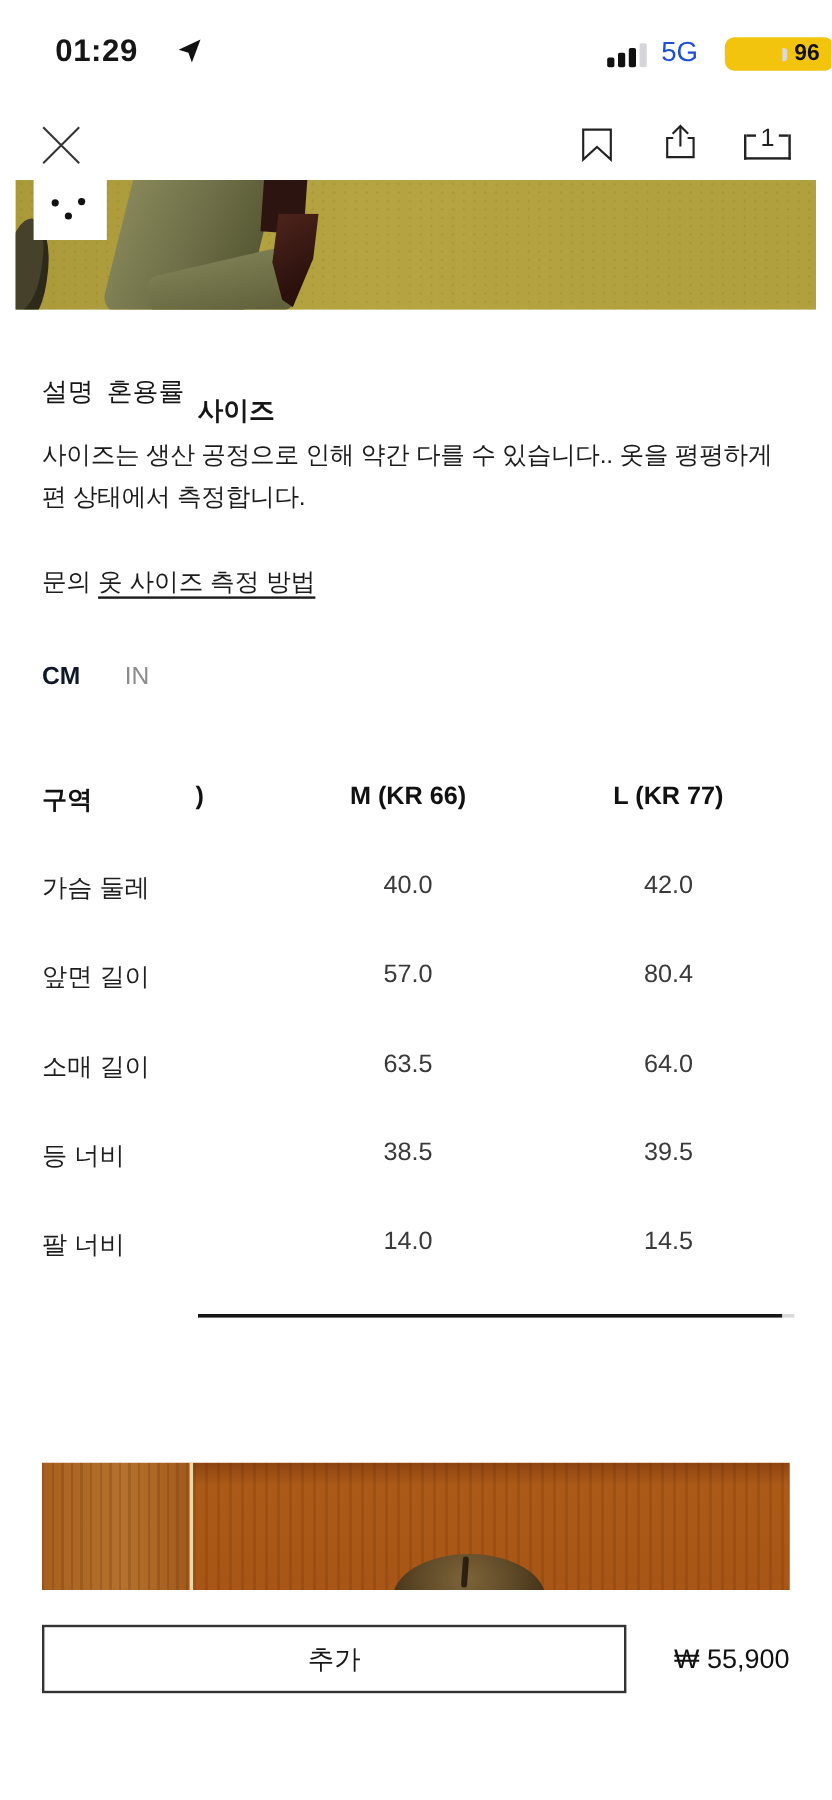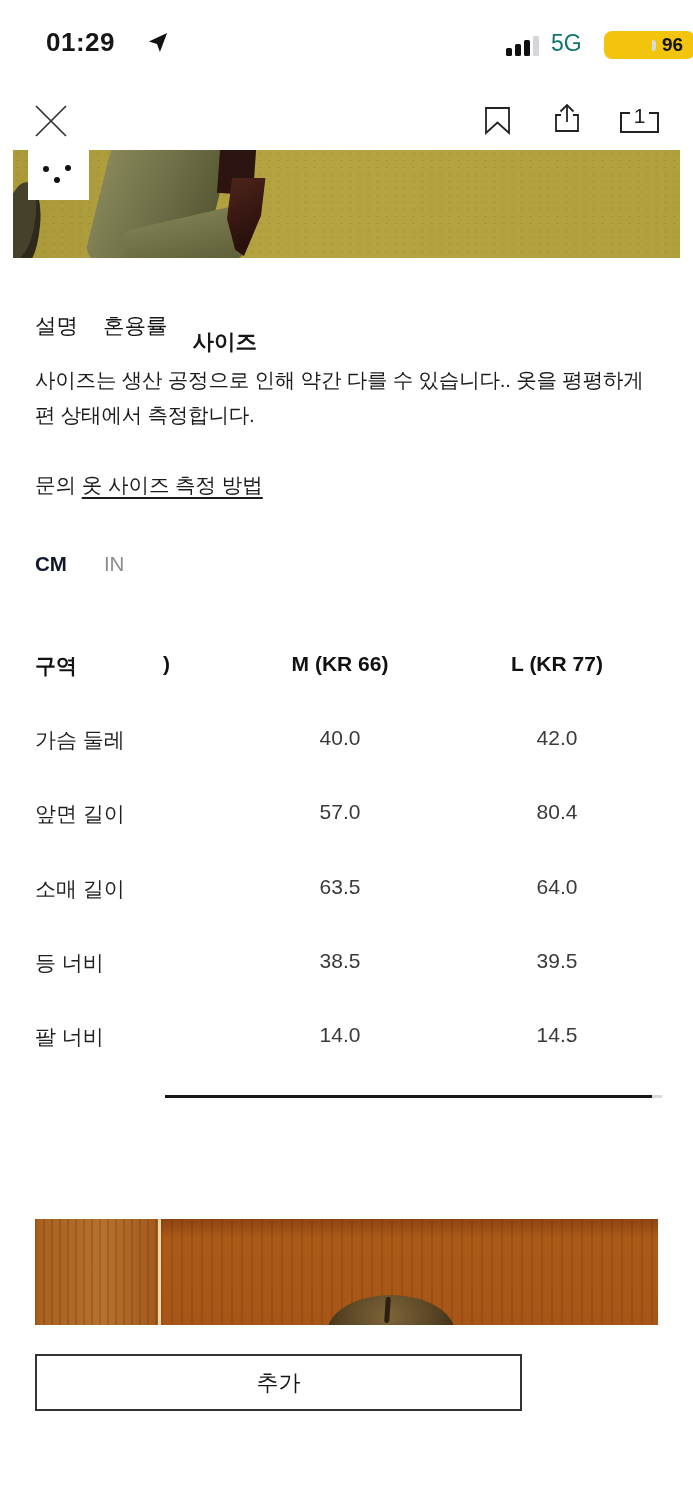--- a/index.html
+++ b/index.html
@@ -9,21 +9,21 @@
 
   
   .time{left:46px;top:27px;font-size:26px;font-weight:700;letter-spacing:.5px;}
   .loc-arrow{left:146px;top:31px;width:23px;height:23px;}
   .signal{left:506px;top:35px;width:38px;height:21px;display:flex;align-items:flex-end;gap:3px;}
   .signal i{display:block;width:6px;border-radius:1.5px;background:#111;}
   .signal i:nth-child(1){height:8px;}
   .signal i:nth-child(2){height:12px;}
   .signal i:nth-child(3){height:16px;}
   .signal i:nth-child(4){height:20px;background:#d6d6da;}
-  .net{left:551px;top:30px;font-size:23px;font-weight:400;color:#0f766e;}
+  .net{left:551px;top:30px;font-size:23px;font-weight:400;color:#1d4ed8;}
   .battery{left:604px;top:31px;width:45px;height:28px;border-radius:8px;background:#f2c40e;
            display:flex;align-items:center;justify-content:center;font-size:19px;font-weight:700;color:#111;padding-left:46px;}
   .battery-nub{left:652px;top:40px;width:4px;height:11px;border-radius:0 3px 3px 0;background:#d9d9de;}
 
   
   .icon-btn svg{display:block;}
   .close-btn{left:31px;top:101px;width:40px;height:40px;}
   .bookmark-btn{left:484px;top:106px;width:27px;height:29px;}
   .share-btn{left:550px;top:102px;width:34px;height:34px;}
   .cart-btn{left:620px;top:107px;width:39px;height:27px;}
@@ -50,21 +50,21 @@
   .boot-foot{left:194px;top:28px;width:74px;height:78px;
              background:linear-gradient(150deg,#4e241c 10%,#2a110c 70%);
              clip-path:polygon(34% 0,79% 0,73% 48%,50% 100%,38% 92%,27% 52%);}
   .dots-box{left:15px;top:0;width:61px;height:50px;background:#fff;cursor:pointer;}
   .dots-box i{position:absolute;width:6px;height:6px;border-radius:50%;background:#111;}
   .dots-box i:nth-child(1){left:15px;top:16px;}
   .dots-box i:nth-child(2){left:37px;top:15px;}
   .dots-box i:nth-child(3){left:26px;top:27px;}
 
   
-  .tabs{left:35px;top:311px;display:flex;gap:25px;font-size:21.5px;}
+  .tabs{left:35px;top:311px;display:flex;gap:11px;font-size:21.5px;}
   .tab{cursor:pointer;color:#161616;}
   .tab.active{font-weight:700;margin-top:16px;}
 
   
   .desc{left:35px;top:362px;width:628px;font-size:20.5px;line-height:35px;letter-spacing:-.2px;color:#1c1c1c;}
   .link-row{left:35px;top:471px;font-size:20.5px;color:#1c1c1c;}
   .measure-link{text-decoration:underline;text-underline-offset:5px;text-decoration-thickness:1.5px;cursor:pointer;}
   .units{left:35px;top:552px;display:flex;gap:37px;font-size:20.5px;}
   .unit-cm{font-weight:700;color:#0f172a;cursor:pointer;}
   .unit-in{font-weight:400;color:#8c8c8c;cursor:pointer;}
@@ -209,14 +209,15 @@
 
   <div class="abs photo2">
     <div class="shape wood-left"></div>
     <div class="shape wood-seam"></div>
     <div class="shape wood-right"></div>
     <div class="shape hair"></div>
     <div class="shape hair-part"></div>
   </div>
 
   <div class="abs add-button">추가</div>
+  <div class="abs price">₩ 55,900</div>
 
 </div>
 
 </body></html>

